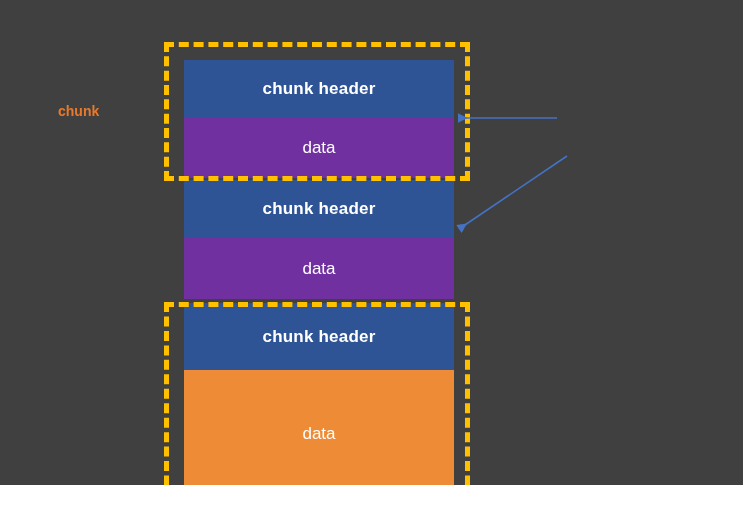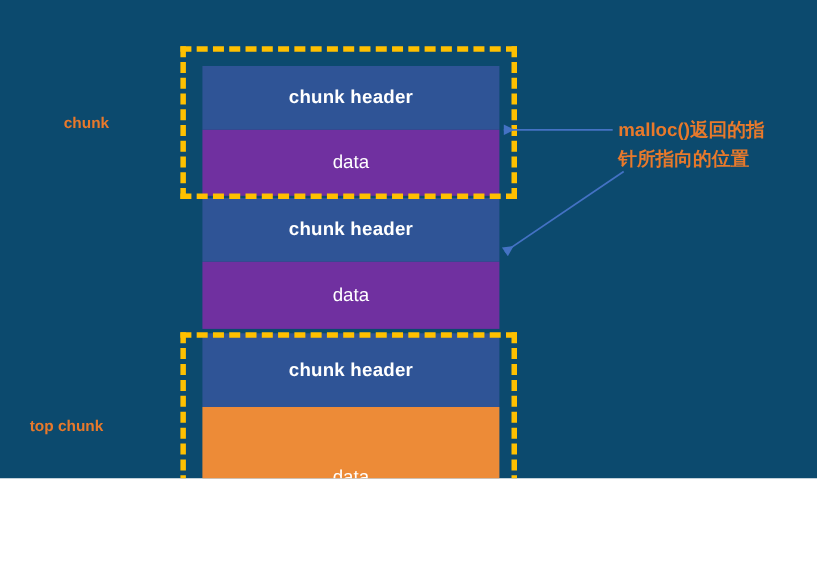--- a/index.html
+++ b/index.html
@@ -6,22 +6,22 @@
     margin: 0;
     padding: 0;
     background: #ffffff;
   }
   body {
     font-family: "Liberation Sans", "DejaVu Sans", sans-serif;
   }
   #canvas {
     position: relative;
     width: 743px;
-    height: 435px;
-    background: #0c4a6e;
+    height: 485px;
+    background: #404040;
     overflow: hidden;
   }
 
   
   .block {
     position: absolute;
     left: 184px;
     width: 270px;
     display: flex;
     align-items: center;
@@ -123,30 +123,25 @@
   </div>
 
   <div class="block block-top" id="dat3">
     <span>data</span>
   </div>
 
   <div class="dashbox" id="dashbox-chunk"></div>
   <div class="dashbox" id="dashbox-top"></div>
 
   <div class="side-label" id="label-chunk">chunk</div>
-  <div class="side-label" id="label-top-chunk">top chunk</div>
 
   <svg id="connectors" viewBox="0 0 743 517" xmlns="http://www.w3.org/2000/svg">
     <defs>
       <marker id="arrowhead" markerWidth="7" markerHeight="7" refX="6" refY="3" orient="auto" markerUnits="strokeWidth">
         <path d="M6,0 L6,6 L0,3 z" fill="#4472C4"></path>
       </marker>
     </defs>
     <line x1="557" y1="118" x2="458" y2="118" stroke="#4472C4" stroke-width="1.6" marker-end="url(#arrowhead)"></line>
     <line x1="567" y1="156" x2="459" y2="229" stroke="#4472C4" stroke-width="1.6" marker-end="url(#arrowhead)"></line>
   </svg>
 
-  <div id="annotation">
-    <div>malloc()返回的指</div>
-    <div>针所指向的位置</div>
-  </div>
 
 </div>
 
 </body></html>

